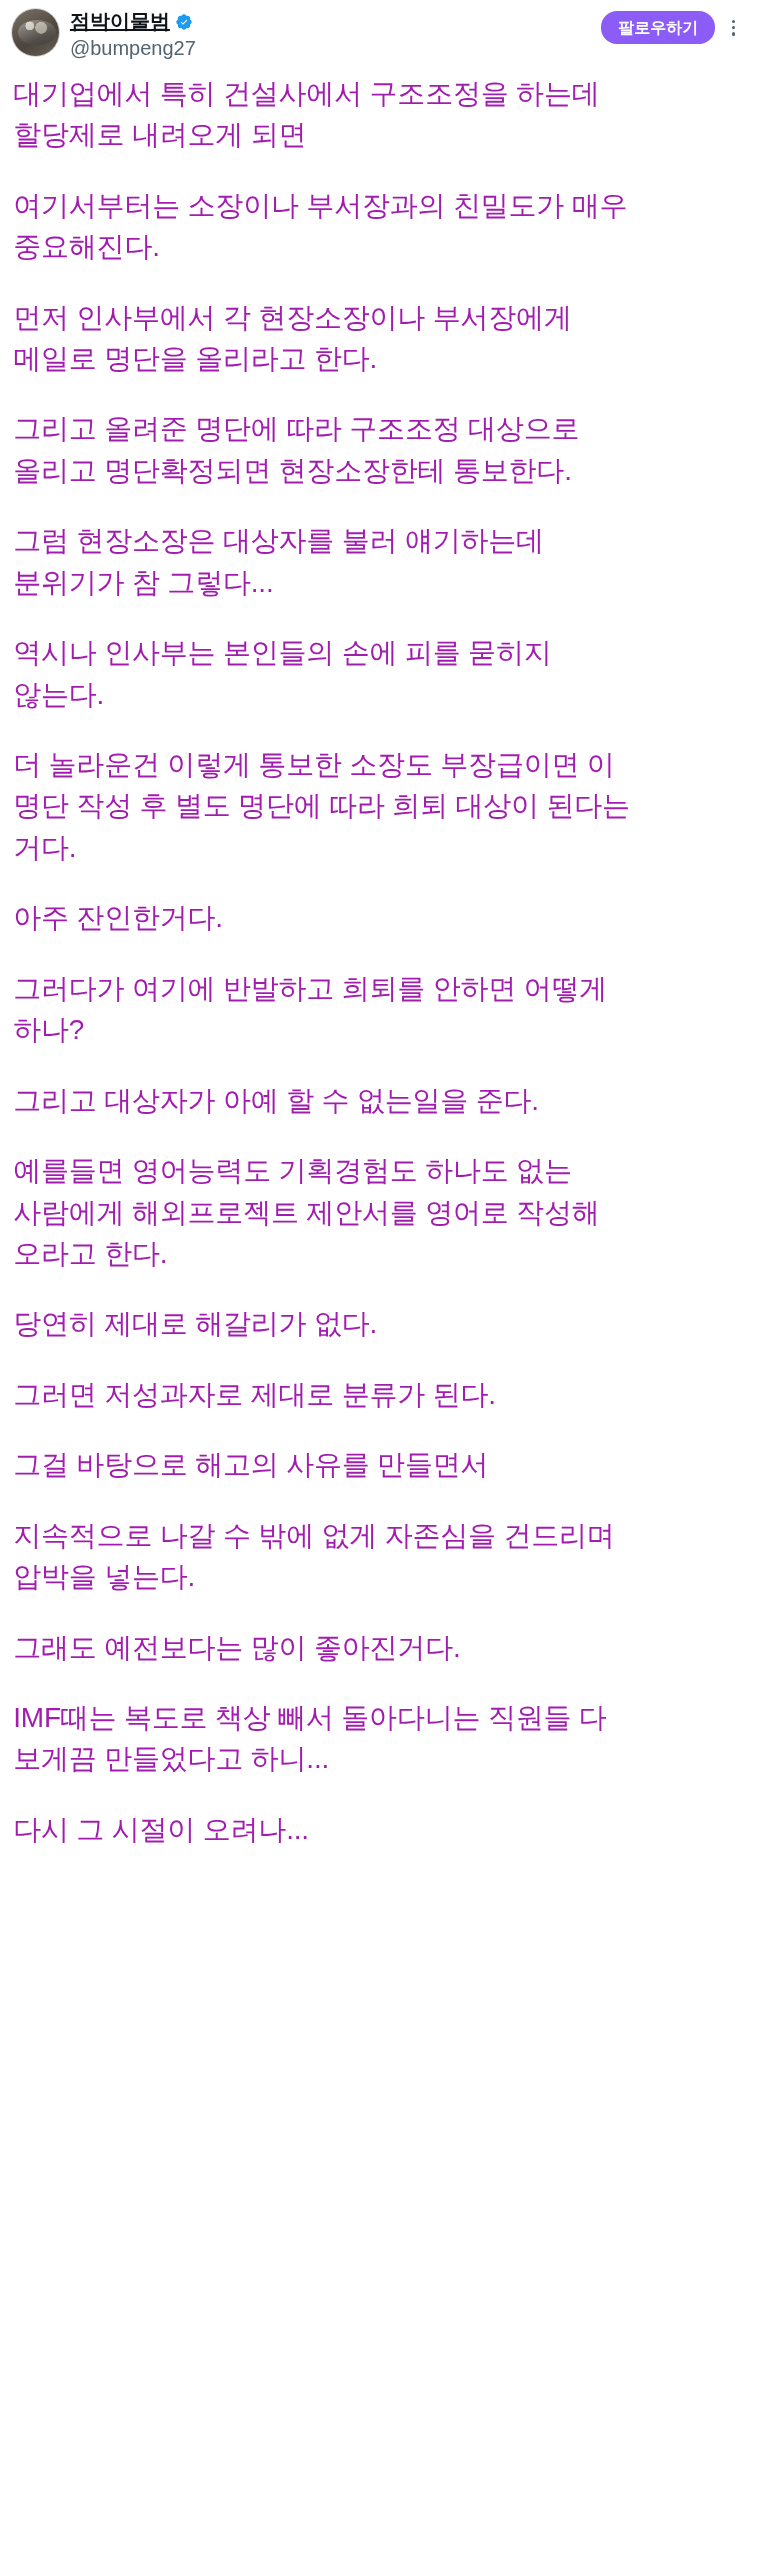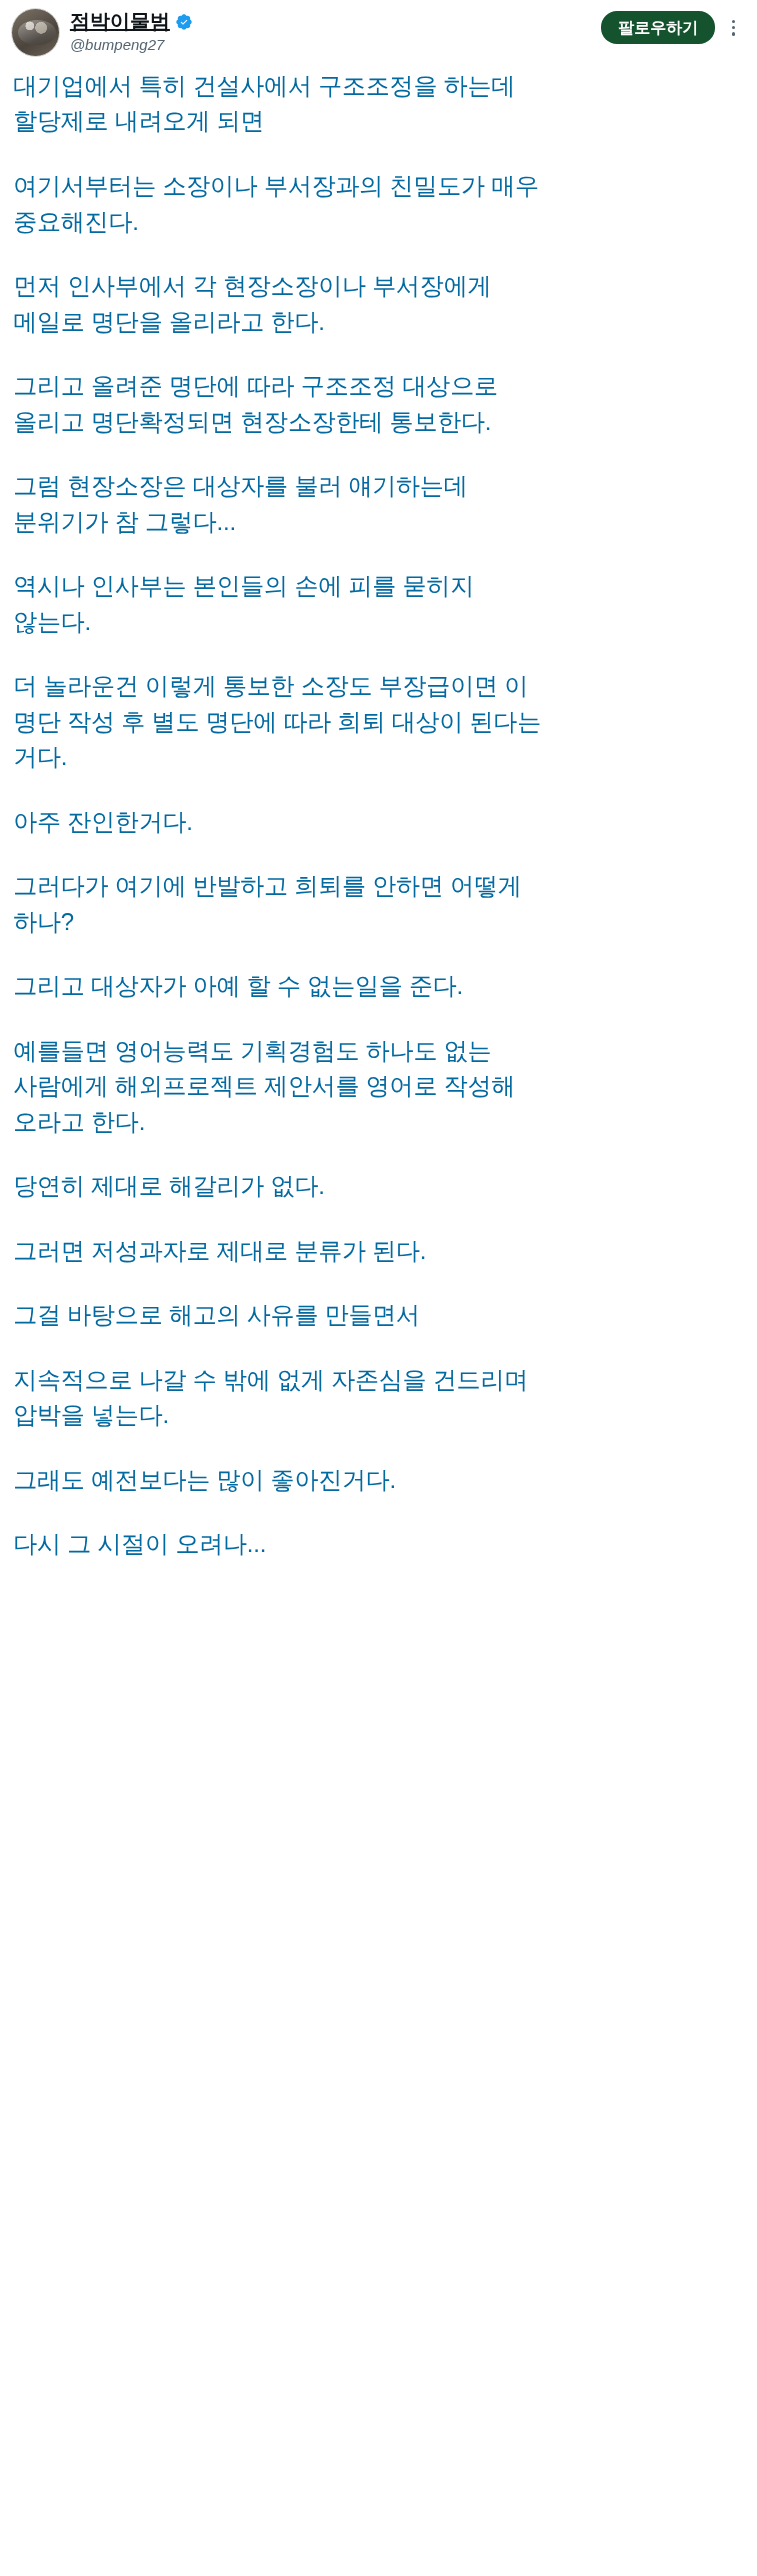--- a/index.html
+++ b/index.html
@@ -63,35 +63,34 @@
     line-height: 1.25;
     text-decoration: underline;
   }
   .verified {
     width: 18px;
     height: 18px;
     display: inline-block;
     flex: 0 0 18px;
   }
   .handle {
-    font-size: 15px;
+    font-size: 20px;
     color: #536471;
     line-height: 1.3;
     margin-top: 0.9px;
-    font-style: italic;
   }
   .header-right {
     margin-left: auto;
     display: flex;
     align-items: center;
     gap: 5.7px;
     padding-top: 3.8px;
   }
   .follow-btn {
-    background: #14532d;
+    background: #8b5cf6;
     color: #ffffff;
     font-size: 16px;
     font-weight: bold;
     border: none;
     border-radius: 16px;
     padding: 7.6px 17px;
     line-height: 1.1;
     cursor: pointer;
     white-space: nowrap;
   }
@@ -113,23 +112,23 @@
     border-radius: 50%;
     background: #536471;
     display: block;
   }
 
   
   .tweet-body {
     padding: 5.7px 13.2px 0 13.2px;
   }
   .para {
-    font-size: 24px;
+    font-size: 28px;
     line-height: 1.48;
-    color: #0369a1;
+    color: #a21caf;
     margin: 0 0 29px 0;
     white-space: pre-wrap;
     word-break: keep-all;
     letter-spacing: -0.2px;
   }
   .para:last-child { margin-bottom: 0; }
 </style>
 </head>
 <body>
 
@@ -182,15 +181,17 @@
   <p class="para">그리고 대상자가 아예 할 수 없는일을 준다.</p>
   <p class="para">예를들면 영어능력도 기획경험도 하나도 없는
 사람에게 해외프로젝트 제안서를 영어로 작성해
 오라고 한다.</p>
   <p class="para">당연히 제대로 해갈리가 없다.</p>
   <p class="para">그러면 저성과자로 제대로 분류가 된다.</p>
   <p class="para">그걸 바탕으로 해고의 사유를 만들면서</p>
   <p class="para">지속적으로 나갈 수 밖에 없게 자존심을 건드리며
 압박을 넣는다.</p>
   <p class="para">그래도 예전보다는 많이 좋아진거다.</p>
+  <p class="para">IMF때는 복도로 책상 빼서 돌아다니는 직원들 다
+보게끔 만들었다고 하니...</p>
   <p class="para">다시 그 시절이 오려나...</p>
 </div>
 
 
 </body></html>

